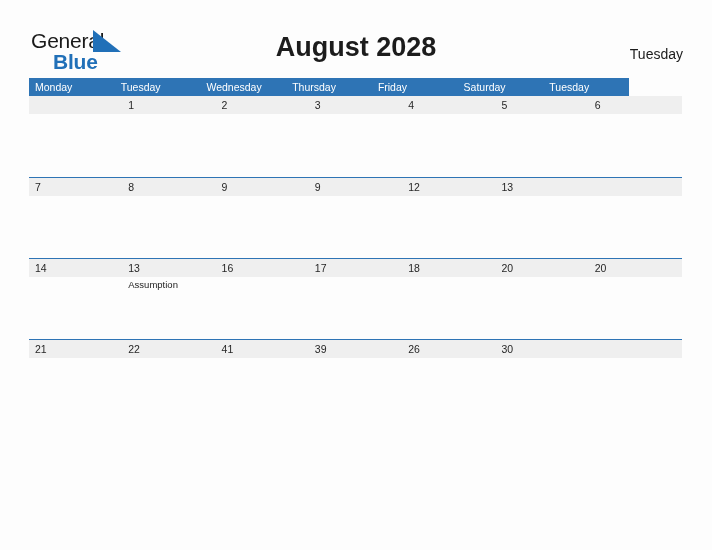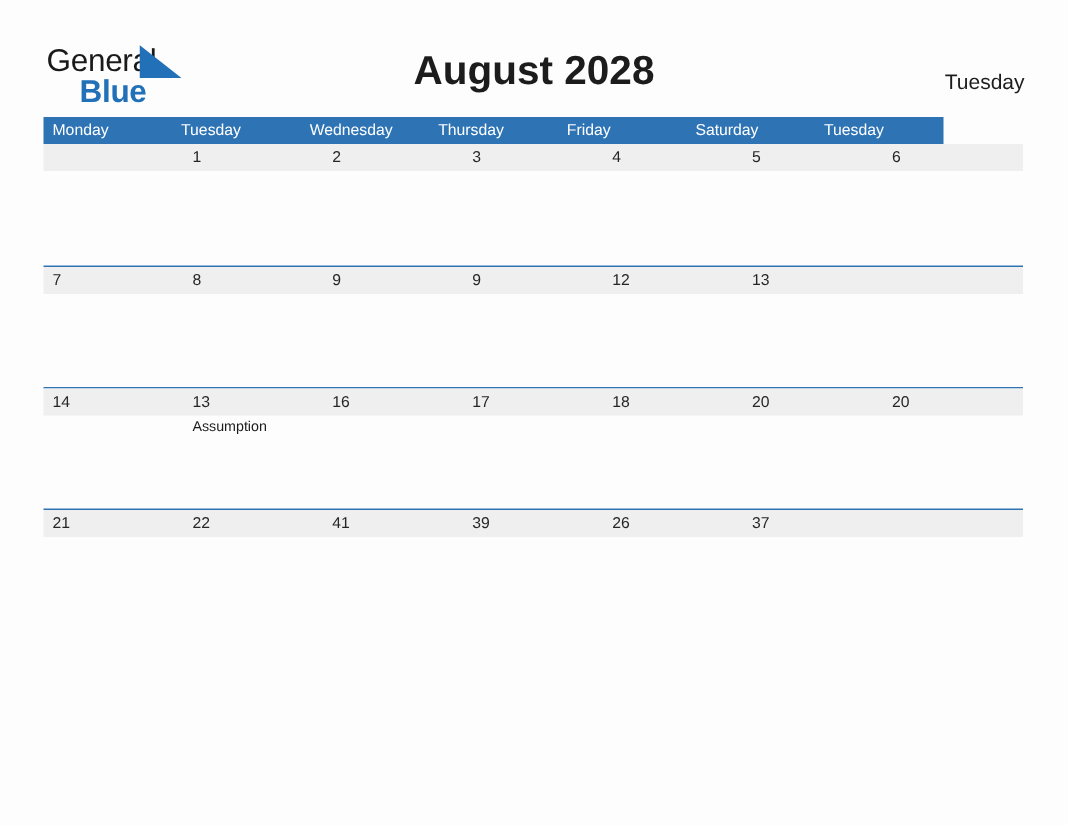--- a/index.html
+++ b/index.html
@@ -283,21 +283,21 @@
             <div class="day-cell">
               <span class="day-number">41</span>
             </div>
             <div class="day-cell">
               <span class="day-number">39</span>
             </div>
             <div class="day-cell">
               <span class="day-number">26</span>
             </div>
             <div class="day-cell">
-              <span class="day-number">37</span>
+              <span class="day-number">30</span>
             </div>
           </div>
         </div>
       </div>
 
   </div>
 
 </div>
 
 </body></html>

